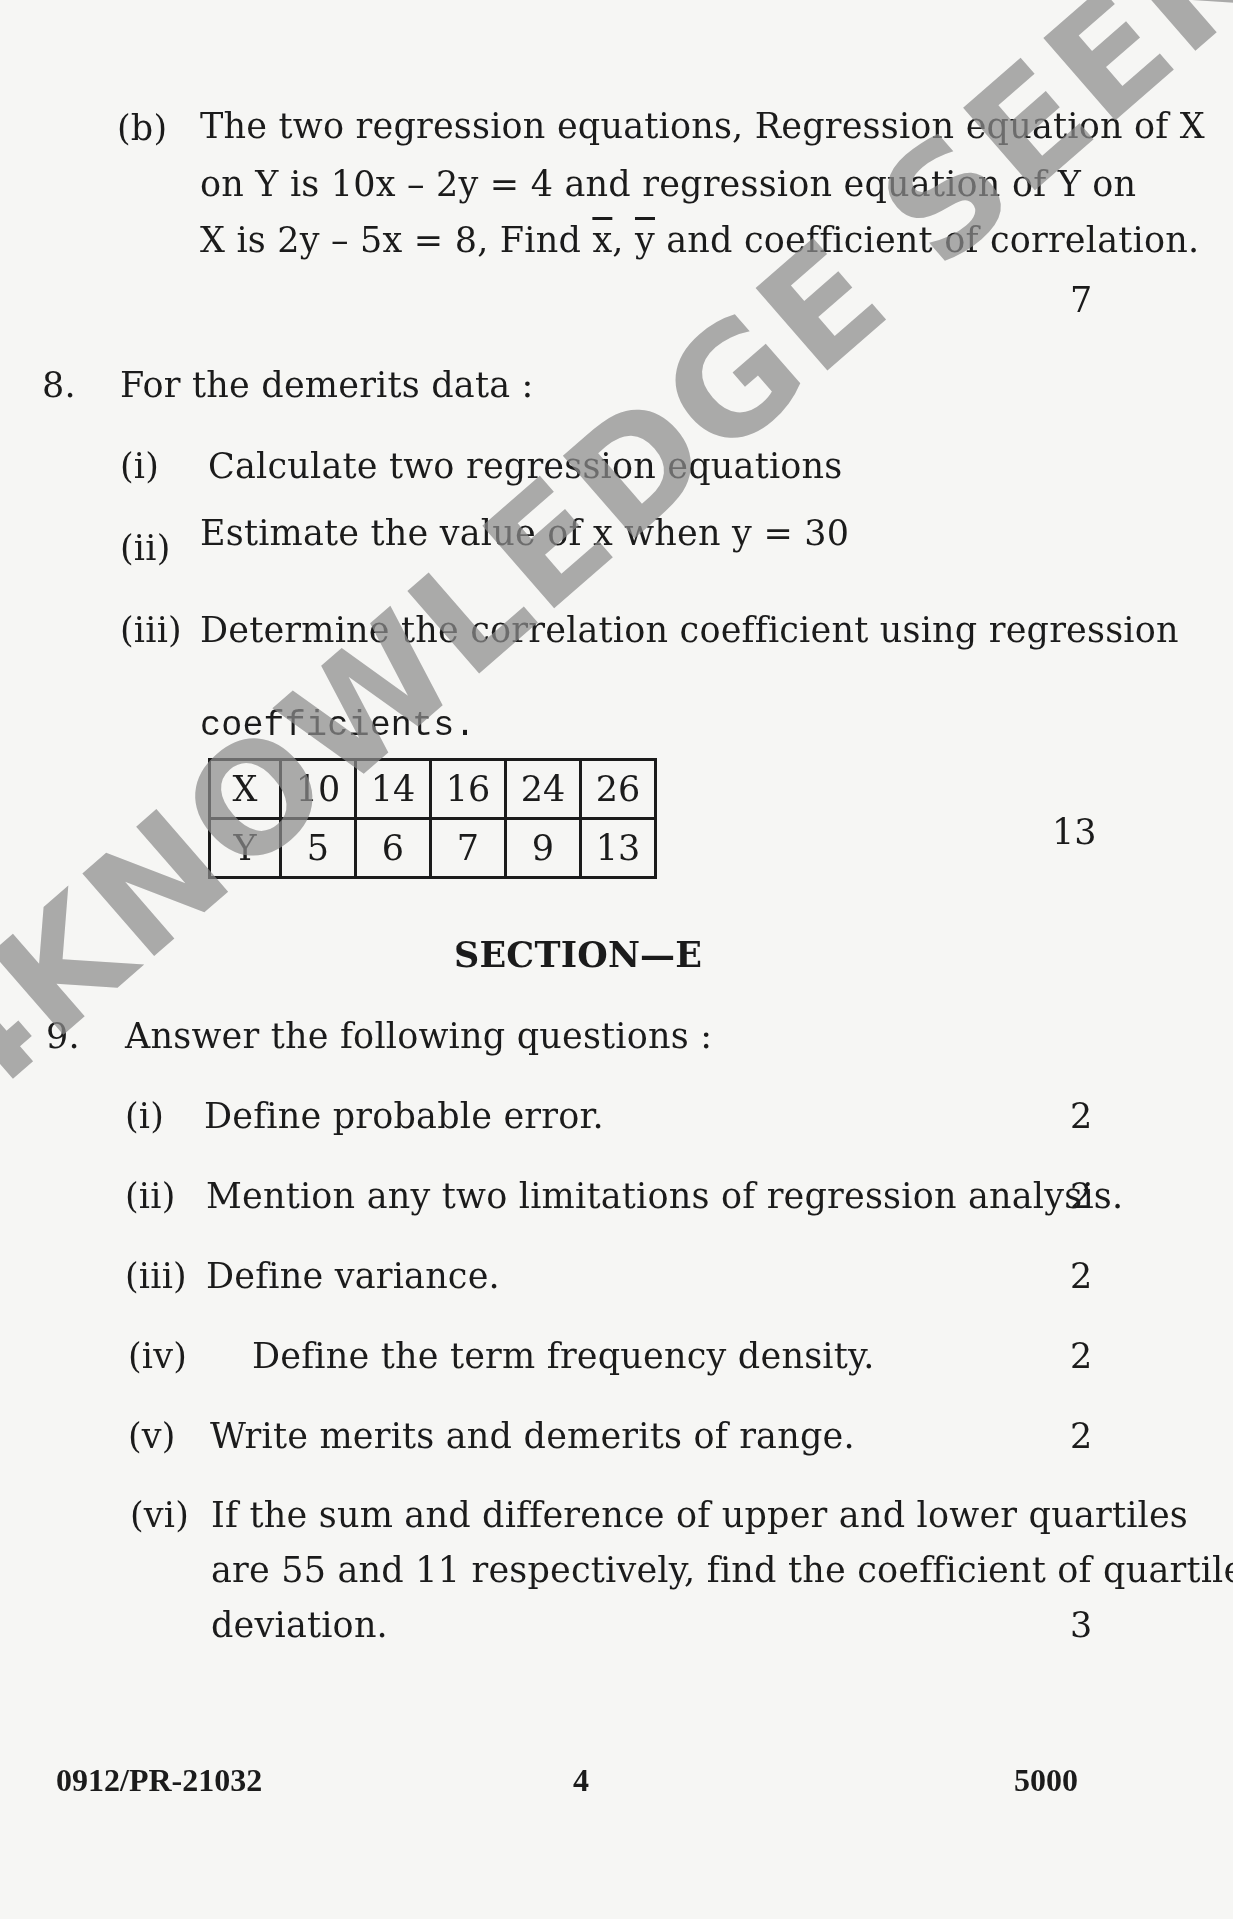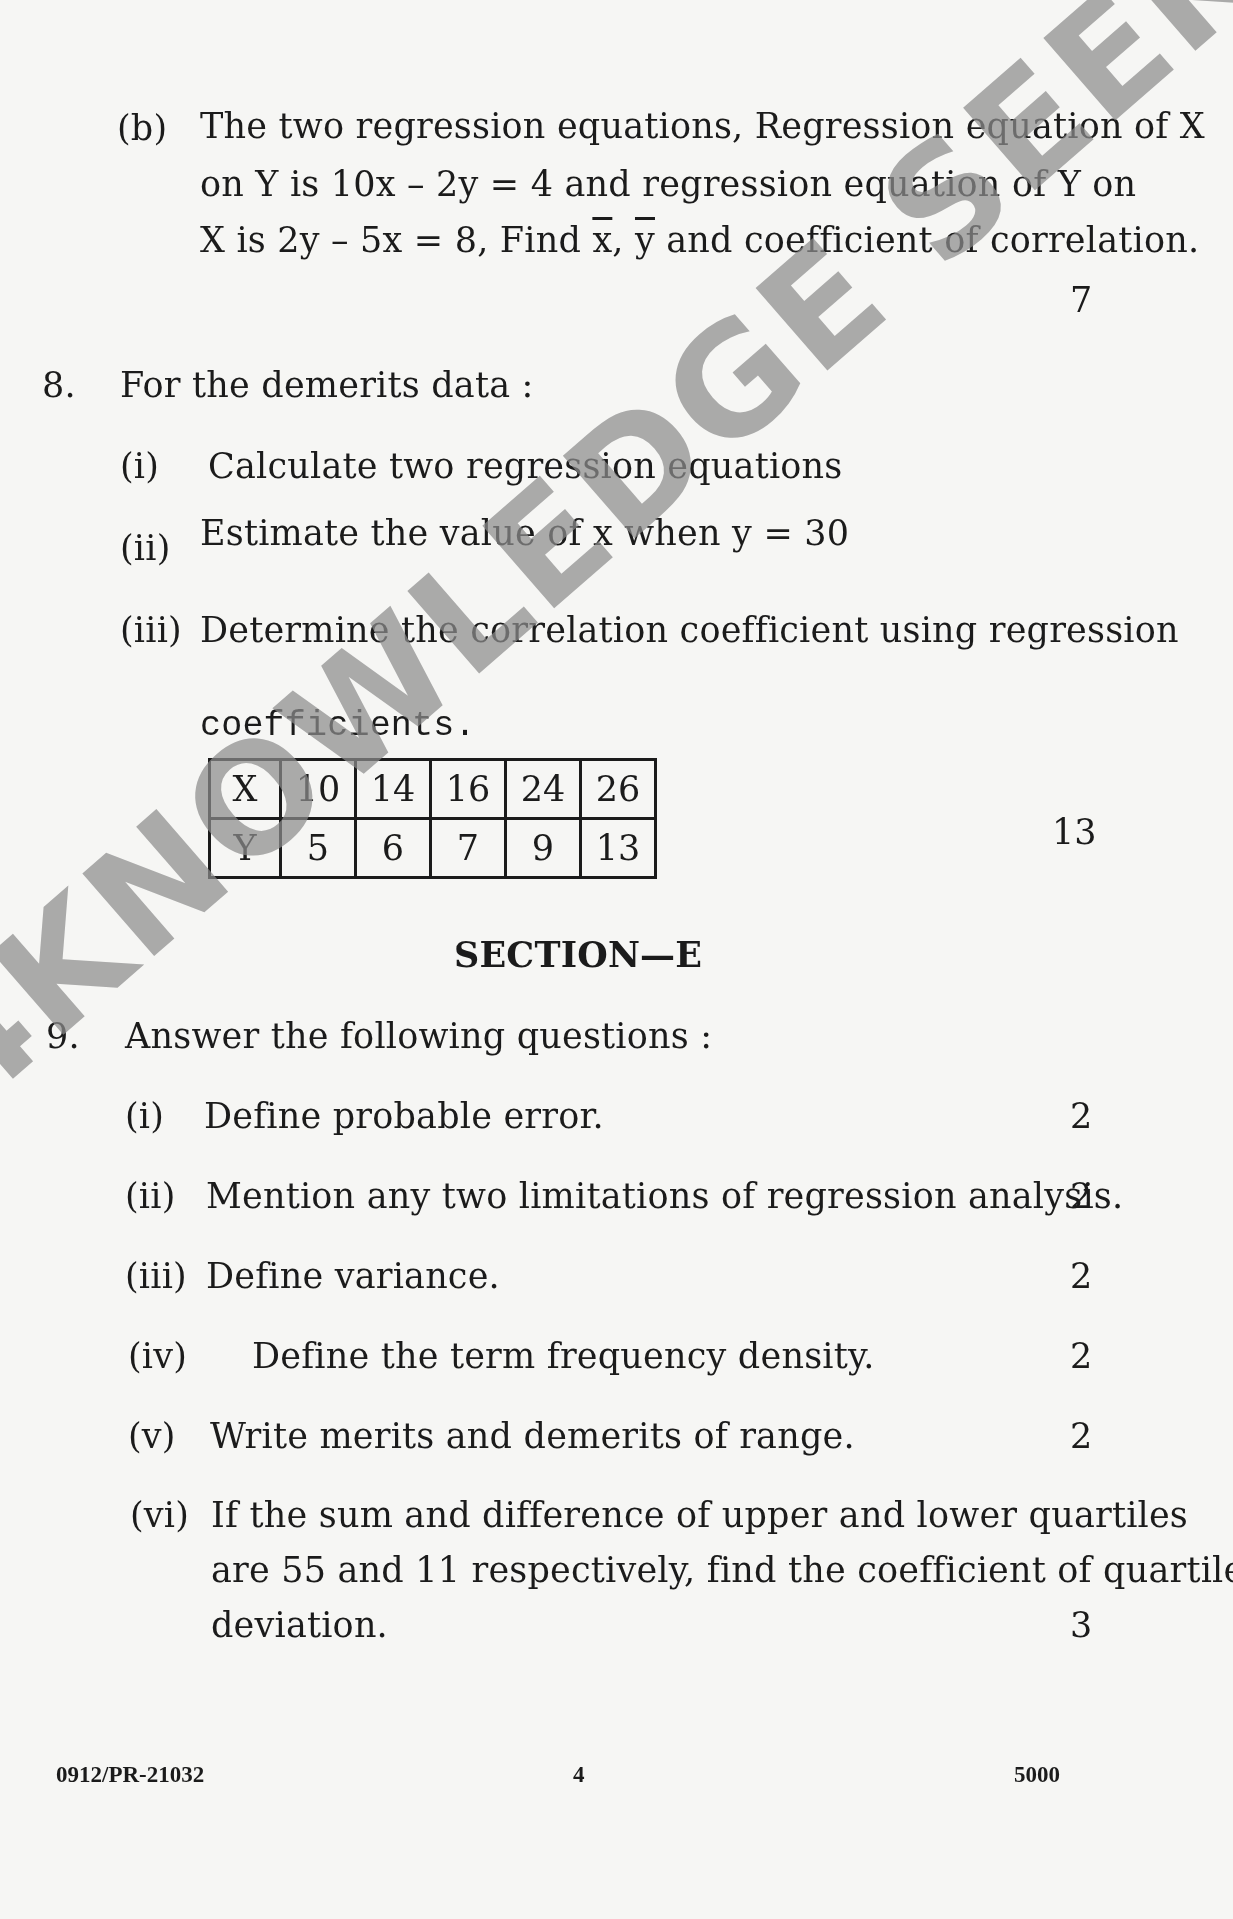--- a/index.html
+++ b/index.html
@@ -28,21 +28,21 @@
   table.data td.v { width: 56px; }
 
   .watermark {
     position: absolute; left: -120px; top: 1010px;
     transform-origin: 0 0; transform: rotate(-41deg);
     font-family: "DejaVu Sans", "Liberation Sans", sans-serif;
     font-weight: bold; font-size: 150px; letter-spacing: 4px;
     color: rgba(140,140,140,0.72);
     white-space: nowrap; pointer-events: none;
   }
-  .footer { font-size: 23px; font-weight: bold; font-family: "Liberation Serif", serif; }
+  .footer { font-size: 32px; font-weight: bold; font-family: "Liberation Serif", serif; }
 </style>
 </head>
 <body>
 
 <div class="page">
 
   <div>
     <span class="abs txt" style="left:117px; top:108px;">(b)</span>
     <span class="abs txt" style="left:200px; top:106px;">The two regression equations, Regression equation of X</span>
     <span class="abs txt" style="left:200px; top:164px;">on Y is 10x – 2y = 4 and regression equation of Y on</span>

